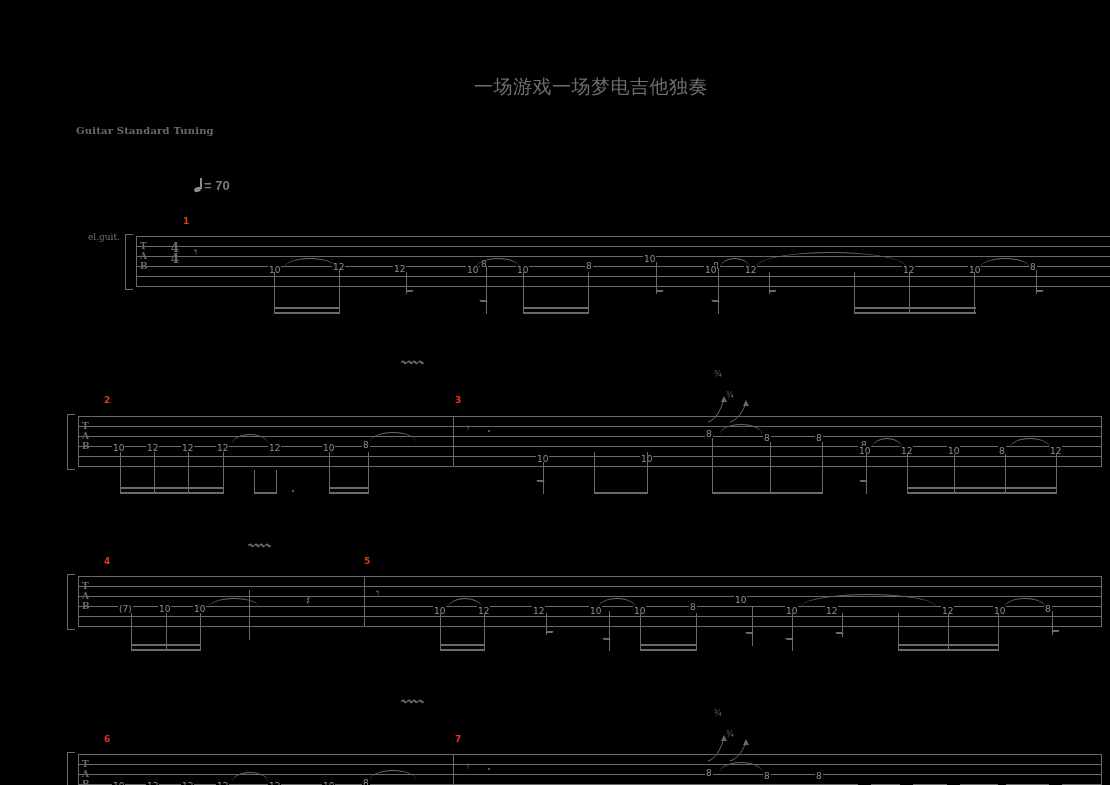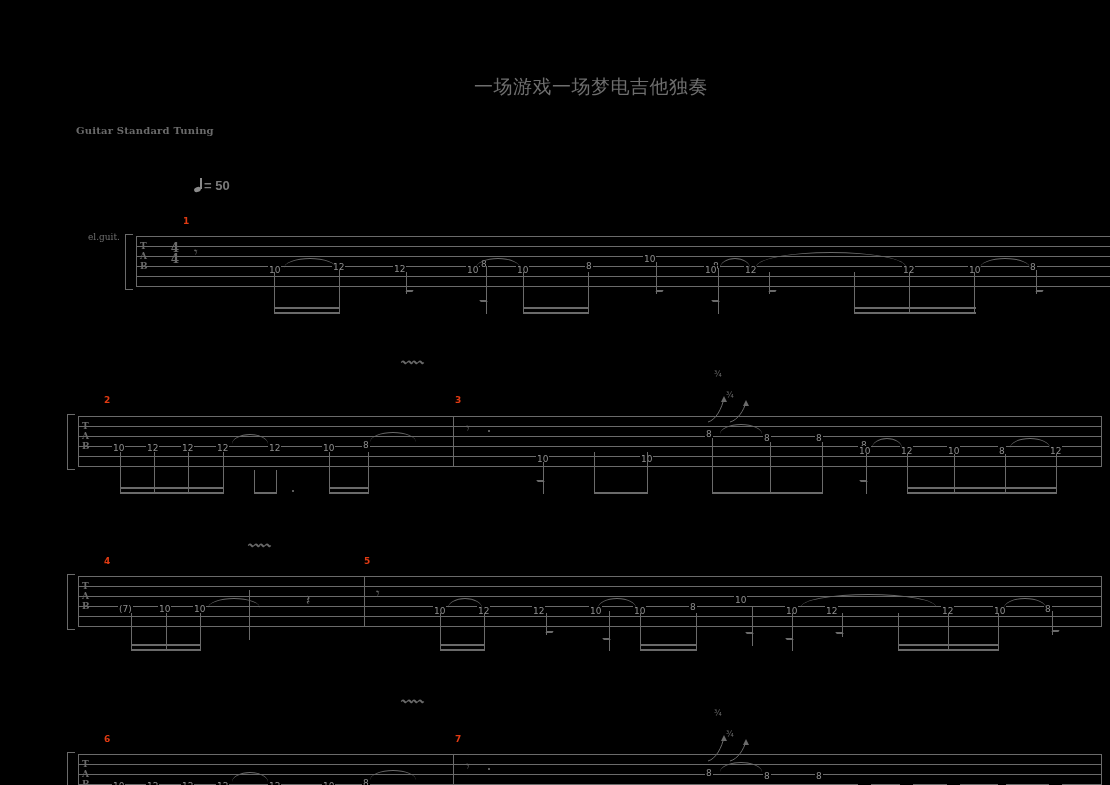--- a/index.html
+++ b/index.html
@@ -195,21 +195,21 @@
 </style>
 </head>
 <body>
 
 <div class="sheet">
 
   <div class="title">一场游戏一场梦电吉他独奏</div>
   <div class="tuning">Guitar Standard Tuning</div>
 
   <div class="tempo">
-    <span class="note"><span class="head"></span><span class="stem"></span></span><span>= 50</span>
+    <span class="note"><span class="head"></span><span class="stem"></span></span><span>= 70</span>
   </div>
 
   <div class="inst-label" style="left:52px; top:232px;">el.guit.</div>
 
   <div class="system" style="left:100px; top:236px; width:975px; height:50px;">
     <div class="staff">
       <div class="line" style="top:0px;"></div>
       <div class="line" style="top:10px;"></div>
       <div class="line" style="top:20px;"></div>
       <div class="line" style="top:30px;"></div>

